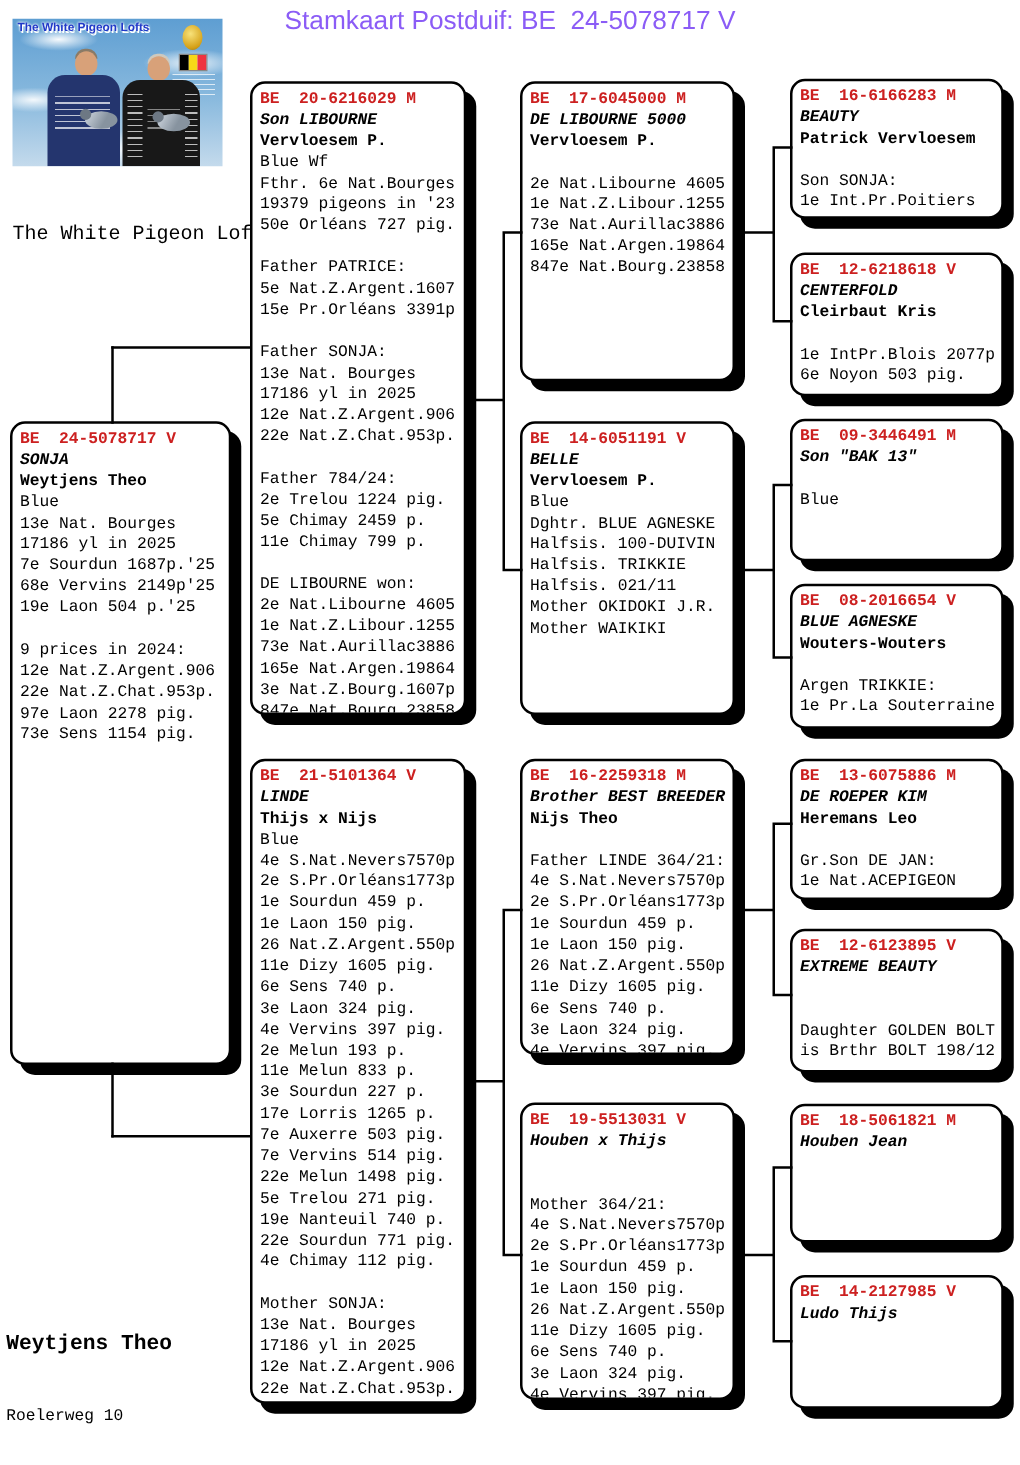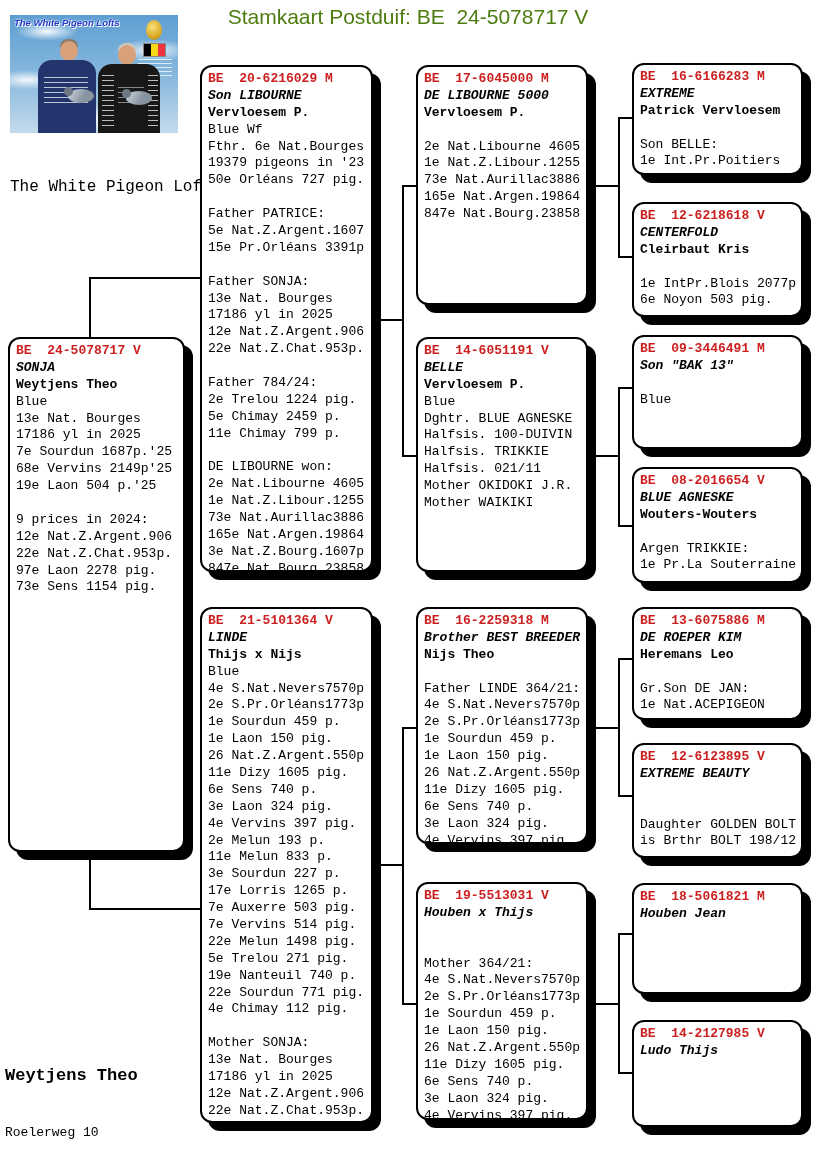--- a/index.html
+++ b/index.html
@@ -1,29 +1,29 @@
 <!DOCTYPE html>
 <html><head>
 <meta charset="utf-8">
 <style>
   html,body{margin:0;padding:0;background:#ffffff;}
   #page{position:relative;width:816px;height:1172px;background:#ffffff;overflow:hidden;
         font-family:"Liberation Mono",monospace;color:#000;}
   #title{position:absolute;left:0;top:5px;width:100%;text-align:center;
-         font-family:"Liberation Sans",sans-serif;font-size:21px;white-space:pre;color:#4d7c0f;}
+         font-family:"Liberation Sans",sans-serif;font-size:21px;white-space:pre;color:#8b5cf6;}
   
   #photo{position:absolute;left:10px;top:15px;width:168px;height:118px;overflow:hidden;
     background:
       radial-gradient(ellipse 45px 13px at 22% 14%, rgba(255,255,255,.95), rgba(255,255,255,0) 70%),
       radial-gradient(ellipse 55px 16px at 85% 30%, rgba(255,255,255,.85), rgba(255,255,255,0) 70%),
       radial-gradient(ellipse 48px 14px at 10% 55%, rgba(255,255,255,.9), rgba(255,255,255,0) 70%),
       radial-gradient(ellipse 70px 20px at 55% 88%, rgba(255,255,255,.85), rgba(255,255,255,0) 70%),
       linear-gradient(180deg,#5e9ed2 0%,#8abade 55%,#c4daec 100%);}
   .banner{position:absolute;left:4px;top:2px;font-family:"Liberation Sans",sans-serif;
-          font-weight:bold;font-style:italic;font-size:9.5px;color:#2038c8;
+          font-weight:bold;font-size:9.5px;color:#2038c8;
           text-shadow:0 0 2px #fff,0 0 2px #fff,1px 1px 0 #fff;}
   .emblem{position:absolute;right:16px;top:5px;width:16px;height:20px;border-radius:50%;
           background:radial-gradient(circle at 40% 35%,#f8e27a,#d4a017 70%,#9a7008);}
   .flag{position:absolute;right:12px;top:28px;width:21px;height:12px;display:flex;border:1px solid #888;}
   .flag span{flex:1;}
   .photo-smalltext{position:absolute;right:6px;top:44px;width:34px;height:18px;opacity:.8;
      background:repeating-linear-gradient(180deg,rgba(255,255,255,.9) 0 1px,transparent 1px 4px);}
   .man{position:absolute;}
   .head{position:absolute;width:18px;height:20px;border-radius:50%;background:#d8a179;}
   .hair{position:absolute;width:18px;height:8px;border-radius:9px 9px 0 0;}
@@ -90,21 +90,21 @@
   <div id="photo-caption">The White Pigeon Loft</div>
 
   <div id="tree">
       <div class="pbox" style="left: 8px; top: 337px; width: 177px; height: 515px;"><div class="box-ring">BE  24-5078717 V</div><div class="box-name">SONJA</div><div class="box-owner">Weytjens Theo</div><div class="ln">Blue</div><div class="ln">13e Nat. Bourges</div><div class="ln">17186 yl in 2025</div><div class="ln">7e Sourdun 1687p.'25</div><div class="ln">68e Vervins 2149p'25</div><div class="ln">19e Laon 504 p.'25</div><div class="ln"></div><div class="ln">9 prices in 2024:</div><div class="ln">12e Nat.Z.Argent.906</div><div class="ln">22e Nat.Z.Chat.953p.</div><div class="ln">97e Laon 2278 pig.</div><div class="ln">73e Sens 1154 pig.</div></div>
       <div class="pbox" style="left: 200px; top: 65px; width: 173px; height: 507px;"><div class="box-ring">BE  20-6216029 M</div><div class="box-name">Son LIBOURNE</div><div class="box-owner">Vervloesem P.</div><div class="ln">Blue Wf</div><div class="ln">Fthr. 6e Nat.Bourges</div><div class="ln">19379 pigeons in '23</div><div class="ln">50e Orléans 727 pig.</div><div class="ln"></div><div class="ln">Father PATRICE:</div><div class="ln">5e Nat.Z.Argent.1607</div><div class="ln">15e Pr.Orléans 3391p</div><div class="ln"></div><div class="ln">Father SONJA:</div><div class="ln">13e Nat. Bourges</div><div class="ln">17186 yl in 2025</div><div class="ln">12e Nat.Z.Argent.906</div><div class="ln">22e Nat.Z.Chat.953p.</div><div class="ln"></div><div class="ln">Father 784/24:</div><div class="ln">2e Trelou 1224 pig.</div><div class="ln">5e Chimay 2459 p.</div><div class="ln">11e Chimay 799 p.</div><div class="ln"></div><div class="ln">DE LIBOURNE won:</div><div class="ln">2e Nat.Libourne 4605</div><div class="ln">1e Nat.Z.Libour.1255</div><div class="ln">73e Nat.Aurillac3886</div><div class="ln">165e Nat.Argen.19864</div><div class="ln">3e Nat.Z.Bourg.1607p</div><div class="ln">847e Nat.Bourg.23858</div></div>
       <div class="pbox" style="left: 200px; top: 607px; width: 173px; height: 516px;"><div class="box-ring">BE  21-5101364 V</div><div class="box-name">LINDE</div><div class="box-owner">Thijs x Nijs</div><div class="ln">Blue</div><div class="ln">4e S.Nat.Nevers7570p</div><div class="ln">2e S.Pr.Orléans1773p</div><div class="ln">1e Sourdun 459 p.</div><div class="ln">1e Laon 150 pig.</div><div class="ln">26 Nat.Z.Argent.550p</div><div class="ln">11e Dizy 1605 pig.</div><div class="ln">6e Sens 740 p.</div><div class="ln">3e Laon 324 pig.</div><div class="ln">4e Vervins 397 pig.</div><div class="ln">2e Melun 193 p.</div><div class="ln">11e Melun 833 p.</div><div class="ln">3e Sourdun 227 p.</div><div class="ln">17e Lorris 1265 p.</div><div class="ln">7e Auxerre 503 pig.</div><div class="ln">7e Vervins 514 pig.</div><div class="ln">22e Melun 1498 pig.</div><div class="ln">5e Trelou 271 pig.</div><div class="ln">19e Nanteuil 740 p.</div><div class="ln">22e Sourdun 771 pig.</div><div class="ln">4e Chimay 112 pig.</div><div class="ln"></div><div class="ln">Mother SONJA:</div><div class="ln">13e Nat. Bourges</div><div class="ln">17186 yl in 2025</div><div class="ln">12e Nat.Z.Argent.906</div><div class="ln">22e Nat.Z.Chat.953p.</div></div>
       <div class="pbox" style="left: 416px; top: 65px; width: 172px; height: 240px;"><div class="box-ring">BE  17-6045000 M</div><div class="box-name">DE LIBOURNE 5000</div><div class="box-owner">Vervloesem P.</div><div class="ln"></div><div class="ln">2e Nat.Libourne 4605</div><div class="ln">1e Nat.Z.Libour.1255</div><div class="ln">73e Nat.Aurillac3886</div><div class="ln">165e Nat.Argen.19864</div><div class="ln">847e Nat.Bourg.23858</div></div>
       <div class="pbox" style="left: 416px; top: 337px; width: 172px; height: 235px;"><div class="box-ring">BE  14-6051191 V</div><div class="box-name">BELLE</div><div class="box-owner">Vervloesem P.</div><div class="ln">Blue</div><div class="ln">Dghtr. BLUE AGNESKE</div><div class="ln">Halfsis. 100-DUIVIN</div><div class="ln">Halfsis. TRIKKIE</div><div class="ln">Halfsis. 021/11</div><div class="ln">Mother OKIDOKI J.R.</div><div class="ln">Mother WAIKIKI</div></div>
       <div class="pbox" style="left: 416px; top: 607px; width: 172px; height: 237px;"><div class="box-ring">BE  16-2259318 M</div><div class="box-name">Brother BEST BREEDER</div><div class="box-owner">Nijs Theo</div><div class="ln"></div><div class="ln">Father LINDE 364/21:</div><div class="ln">4e S.Nat.Nevers7570p</div><div class="ln">2e S.Pr.Orléans1773p</div><div class="ln">1e Sourdun 459 p.</div><div class="ln">1e Laon 150 pig.</div><div class="ln">26 Nat.Z.Argent.550p</div><div class="ln">11e Dizy 1605 pig.</div><div class="ln">6e Sens 740 p.</div><div class="ln">3e Laon 324 pig.</div><div class="ln">4e Vervins 397 pig.</div></div>
       <div class="pbox" style="left: 416px; top: 882px; width: 172px; height: 238px;"><div class="box-ring">BE  19-5513031 V</div><div class="box-name">Houben x Thijs</div><div class="box-owner"></div><div class="ln"></div><div class="ln">Mother 364/21:</div><div class="ln">4e S.Nat.Nevers7570p</div><div class="ln">2e S.Pr.Orléans1773p</div><div class="ln">1e Sourdun 459 p.</div><div class="ln">1e Laon 150 pig.</div><div class="ln">26 Nat.Z.Argent.550p</div><div class="ln">11e Dizy 1605 pig.</div><div class="ln">6e Sens 740 p.</div><div class="ln">3e Laon 324 pig.</div><div class="ln">4e Vervins 397 pig.</div></div>
-      <div class="pbox" style="left: 632px; top: 63px; width: 171px; height: 112px;"><div class="box-ring">BE  16-6166283 M</div><div class="box-name">EXTREME</div><div class="box-owner">Patrick Vervloesem</div><div class="ln"></div><div class="ln">Son BELLE:</div><div class="ln">1e Int.Pr.Poitiers</div></div>
+      <div class="pbox" style="left: 632px; top: 63px; width: 171px; height: 112px;"><div class="box-ring">BE  16-6166283 M</div><div class="box-name">BEAUTY</div><div class="box-owner">Patrick Vervloesem</div><div class="ln"></div><div class="ln">Son SONJA:</div><div class="ln">1e Int.Pr.Poitiers</div></div>
       <div class="pbox" style="left: 632px; top: 202px; width: 171px; height: 115px;"><div class="box-ring">BE  12-6218618 V</div><div class="box-name">CENTERFOLD</div><div class="box-owner">Cleirbaut Kris</div><div class="ln"></div><div class="ln">1e IntPr.Blois 2077p</div><div class="ln">6e Noyon 503 pig.</div></div>
       <div class="pbox" style="left: 632px; top: 335px; width: 171px; height: 114px;"><div class="box-ring">BE  09-3446491 M</div><div class="box-name">Son "BAK 13"</div><div class="box-owner"></div><div class="ln">Blue</div></div>
       <div class="pbox" style="left: 632px; top: 467px; width: 171px; height: 116px;"><div class="box-ring">BE  08-2016654 V</div><div class="box-name">BLUE AGNESKE</div><div class="box-owner">Wouters-Wouters</div><div class="ln"></div><div class="ln">Argen TRIKKIE:</div><div class="ln">1e Pr.La Souterraine</div></div>
       <div class="pbox" style="left: 632px; top: 607px; width: 171px; height: 113px;"><div class="box-ring">BE  13-6075886 M</div><div class="box-name">DE ROEPER KIM</div><div class="box-owner">Heremans Leo</div><div class="ln"></div><div class="ln">Gr.Son DE JAN:</div><div class="ln">1e Nat.ACEPIGEON</div></div>
       <div class="pbox" style="left: 632px; top: 743px; width: 171px; height: 115px;"><div class="box-ring">BE  12-6123895 V</div><div class="box-name">EXTREME BEAUTY</div><div class="box-owner"></div><div class="ln"></div><div class="ln">Daughter GOLDEN BOLT</div><div class="ln">is Brthr BOLT 198/12</div></div>
       <div class="pbox" style="left: 632px; top: 883px; width: 171px; height: 111px;"><div class="box-ring">BE  18-5061821 M</div><div class="box-name">Houben Jean</div></div>
       <div class="pbox" style="left: 632px; top: 1020px; width: 171px; height: 107px;"><div class="box-ring">BE  14-2127985 V</div><div class="box-name">Ludo Thijs</div></div>
       <div class="conn" style="left: 89px; top: 277px; width: 111px; height: 2px;"></div>
       <div class="conn" style="left: 89px; top: 277px; width: 2px; height: 62px;"></div>
       <div class="conn" style="left: 89px; top: 850px; width: 2px; height: 60px;"></div>

